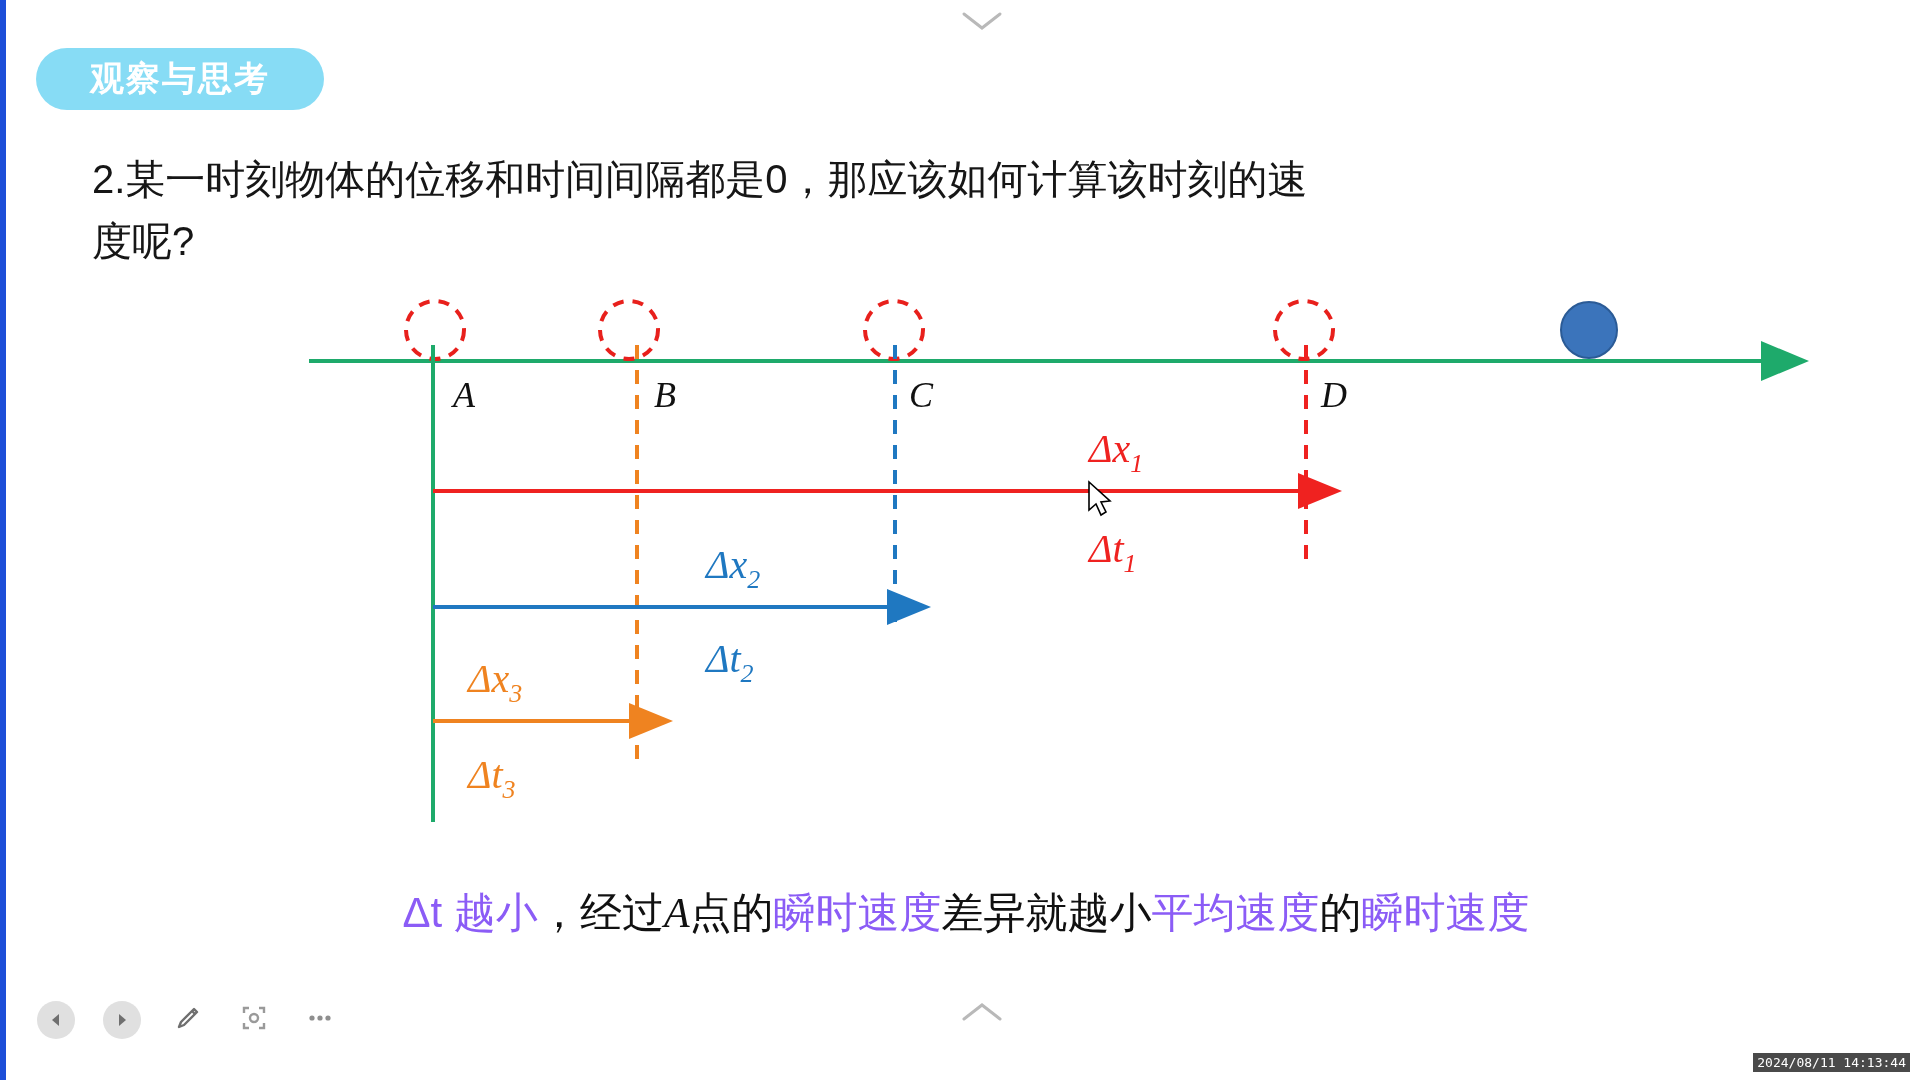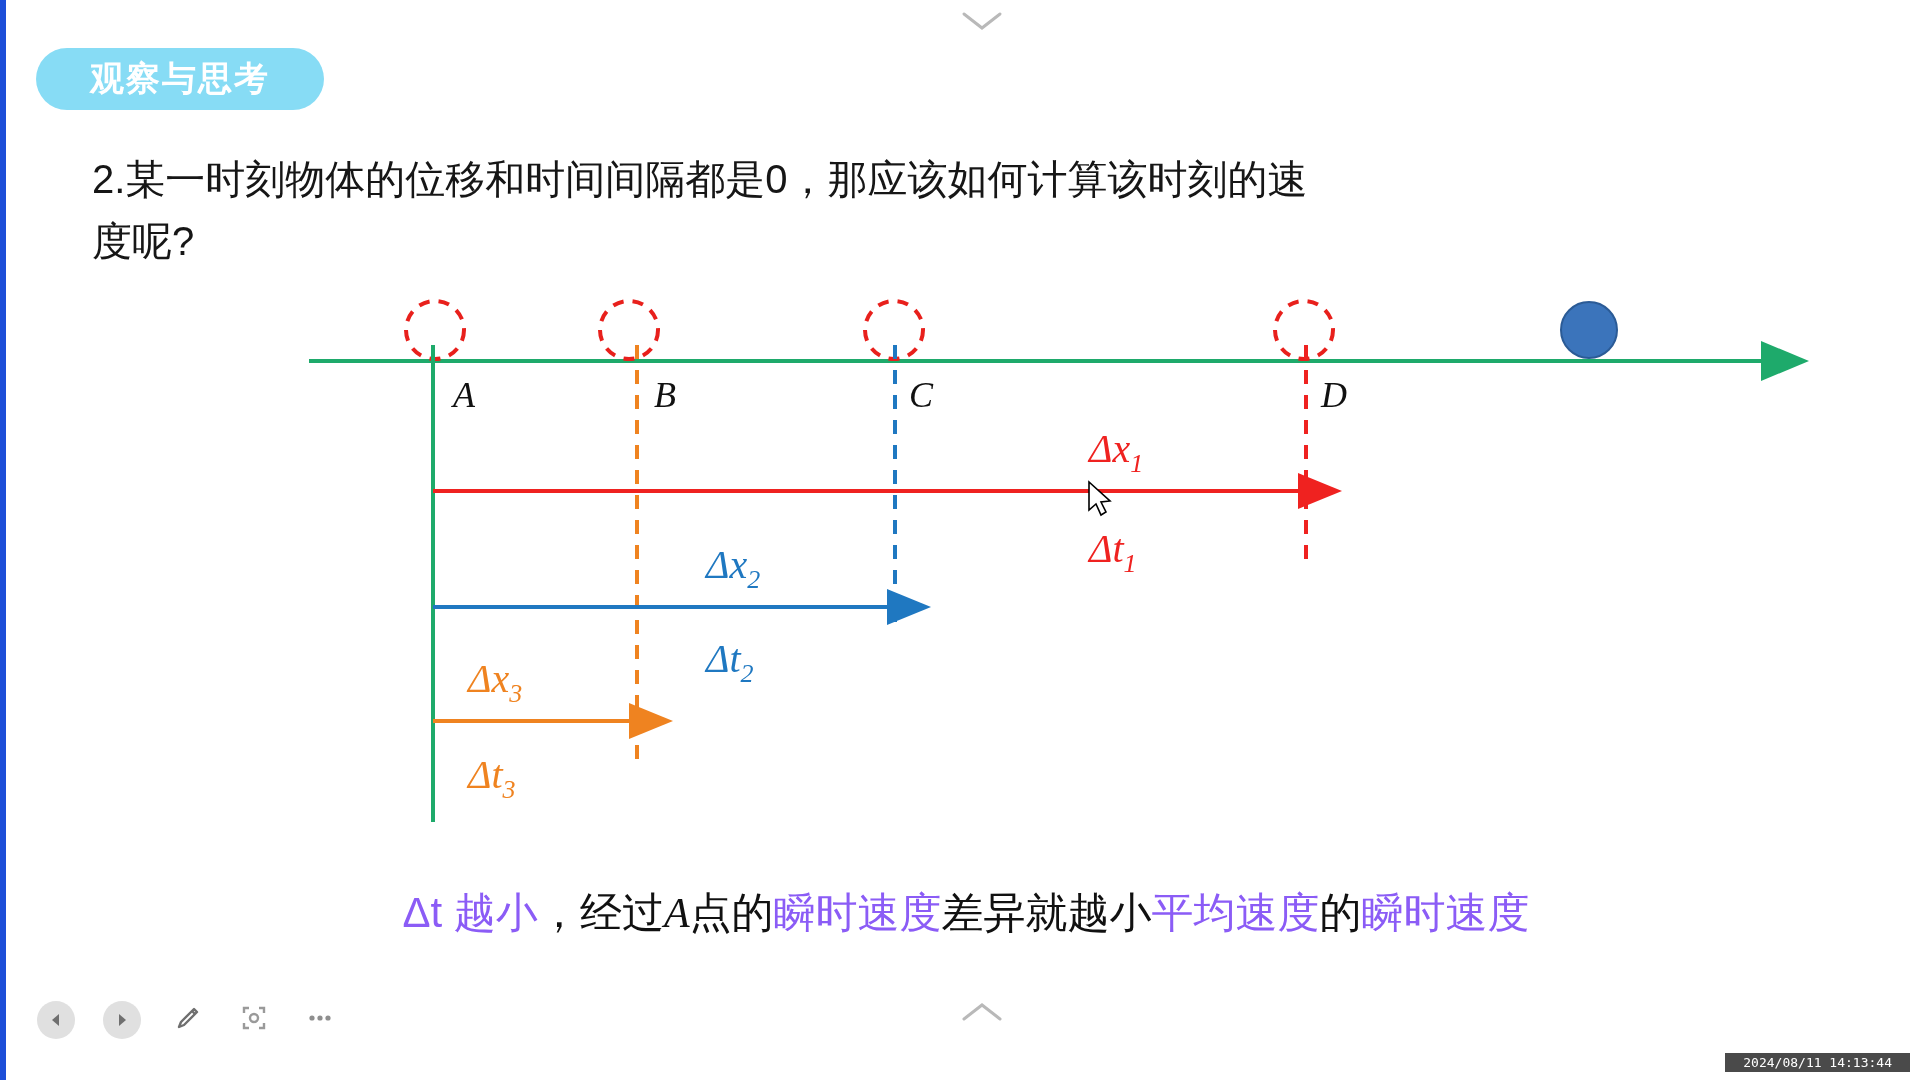--- a/index.html
+++ b/index.html
@@ -73,21 +73,21 @@
   }
   .tcircle{
     background:#e0e0e0;border-radius:50%;
     width:38px;height:38px;
     display:flex;align-items:center;justify-content:center;
   }
   
   .timestamp{
     position:absolute;right:10px;bottom:8px;
     background:#4a4a4a;color:#ffffff;
-    font-size:13px;padding:2px 18px;
+    font-size:13px;padding:2px 4px;
     font-family:"DejaVu Sans Mono","Liberation Mono",monospace;
     letter-spacing:0px;
   }
   svg text{font-family:"Liberation Serif","DejaVu Serif",serif;}
 </style>
 </head>
 <body>
 
 <div class="slide">
 

